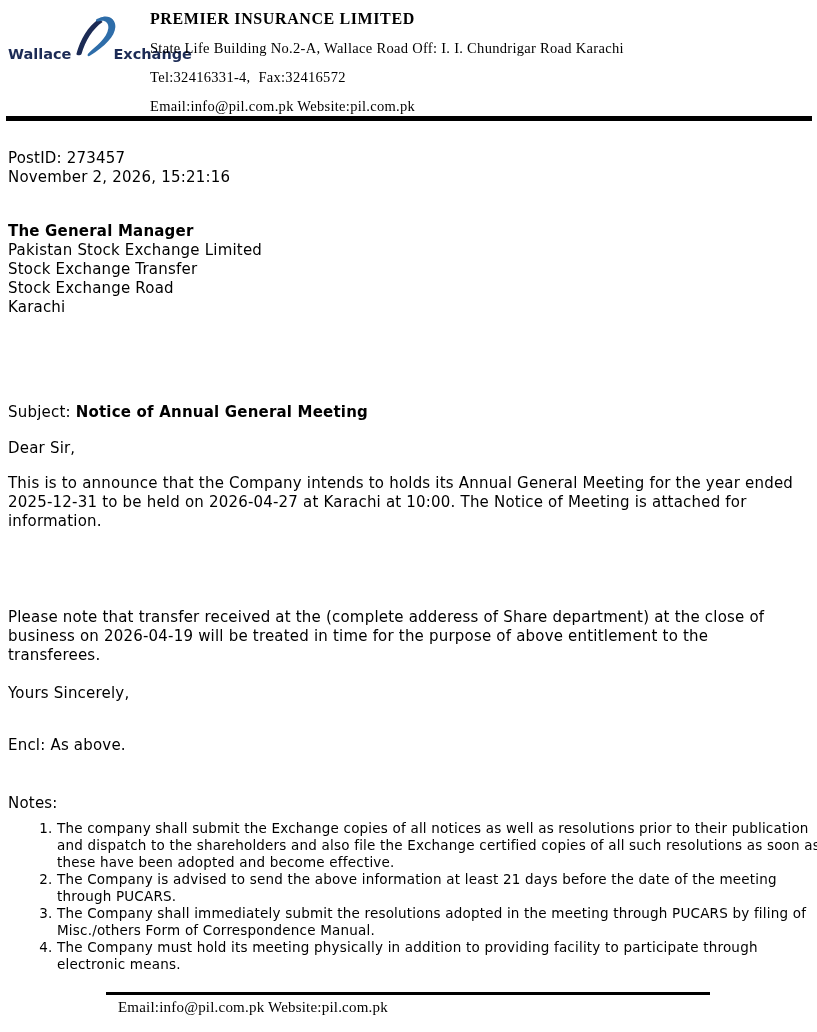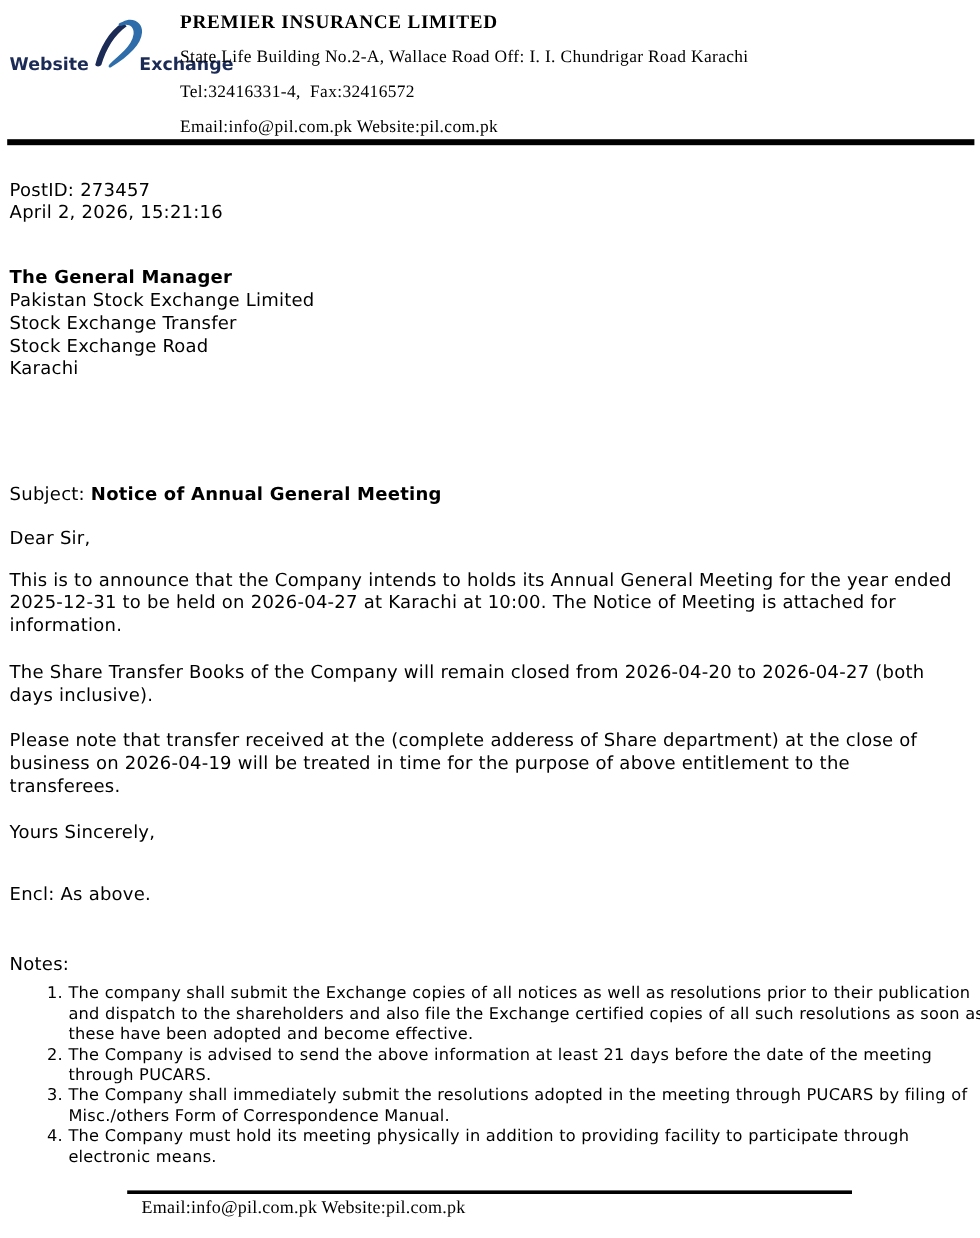--- a/index.html
+++ b/index.html
@@ -113,58 +113,57 @@
     font-size: 15px;
     letter-spacing: 0.2px;
   }
 </style>
 </head>
 <body>
 
 <div class="page">
 
   <div class="logo">
-    <span class="logo-word">Website</span>
+    <span class="logo-word">Wallace</span>
     <svg class="logo-swoosh" viewBox="0 0 72 64" aria-hidden="true">
       <path d="M10 60 C16 38 28 16 46 5 L51 10 C35 21 24 40 18 60 C16 63 11 63 10 60 Z" fill="#1c2b55"></path>
       <path d="M46 4 C60 -3 72 6 71 18 C70 33 55 48 31 63 C28 65 26 62 29 59 C40 48 58 36 60 20 C61 10 53 6 45 9 C41 10.5 39 7 42 5.5 Z" fill="#2e6da9"></path>
     </svg>
     <span class="logo-word">Exchange</span>
   </div>
 
   <div class="header-text">
     <div class="company-name">PREMIER INSURANCE LIMITED</div>
     <div class="header-address">State Life Building No.2-A, Wallace Road Off: I. I. Chundrigar Road Karachi</div>
     <div class="header-address">Tel:32416331-4,  Fax:32416572</div>
     <div class="header-address">Email:info@pil.com.pk Website:pil.com.pk</div>
   </div>
 
   <div class="rule-top"></div>
 
   <div class="body-text meta-block">
     <div>PostID: 273457</div>
-    <div>April 2, 2026, 15:21:16</div>
+    <div>November 2, 2026, 15:21:16</div>
   </div>
 
   <div class="body-text recipient">
     <div class="bold-line">The General Manager</div>
     <div>Pakistan Stock Exchange Limited</div>
     <div>Stock Exchange Transfer</div>
     <div>Stock Exchange Road</div>
     <div>Karachi</div>
   </div>
 
   <div class="body-text subject-line">
     <span>Subject: </span><b>Notice of Annual General Meeting</b>
   </div>
 
   <div class="body-text salutation">Dear Sir,</div>
 
   <div class="body-text para-1">This is to announce that the Company intends to holds its Annual General Meeting for the year ended 2025-12-31 to be held on 2026-04-27 at Karachi at 10:00. The Notice of Meeting is attached for information.</div>
-  <div class="body-text para-2">The Share Transfer Books of the Company will remain closed from 2026-04-20 to 2026-04-27 (both days inclusive).</div>
   <div class="body-text para-3">Please note that transfer received at the (complete adderess of Share department) at the close of business on 2026-04-19 will be treated in time for the purpose of above entitlement to the transferees.</div>
 
   <div class="body-text closing">Yours Sincerely,</div>
   <div class="body-text enclosure">Encl: As above.</div>
 
   <div class="body-text notes-heading">Notes:</div>
   <ol class="notes-list">
     <li>The company shall submit the Exchange copies of all notices as well as resolutions prior to their publication and dispatch to the shareholders and also file the Exchange certified copies of all such resolutions as soon as these have been adopted and become effective.</li>
     <li>The Company is advised to send the above information at least 21 days before the date of the meeting through PUCARS.</li>
     <li>The Company shall immediately submit the resolutions adopted in the meeting through PUCARS by filing of Misc./others Form of Correspondence Manual.</li>

